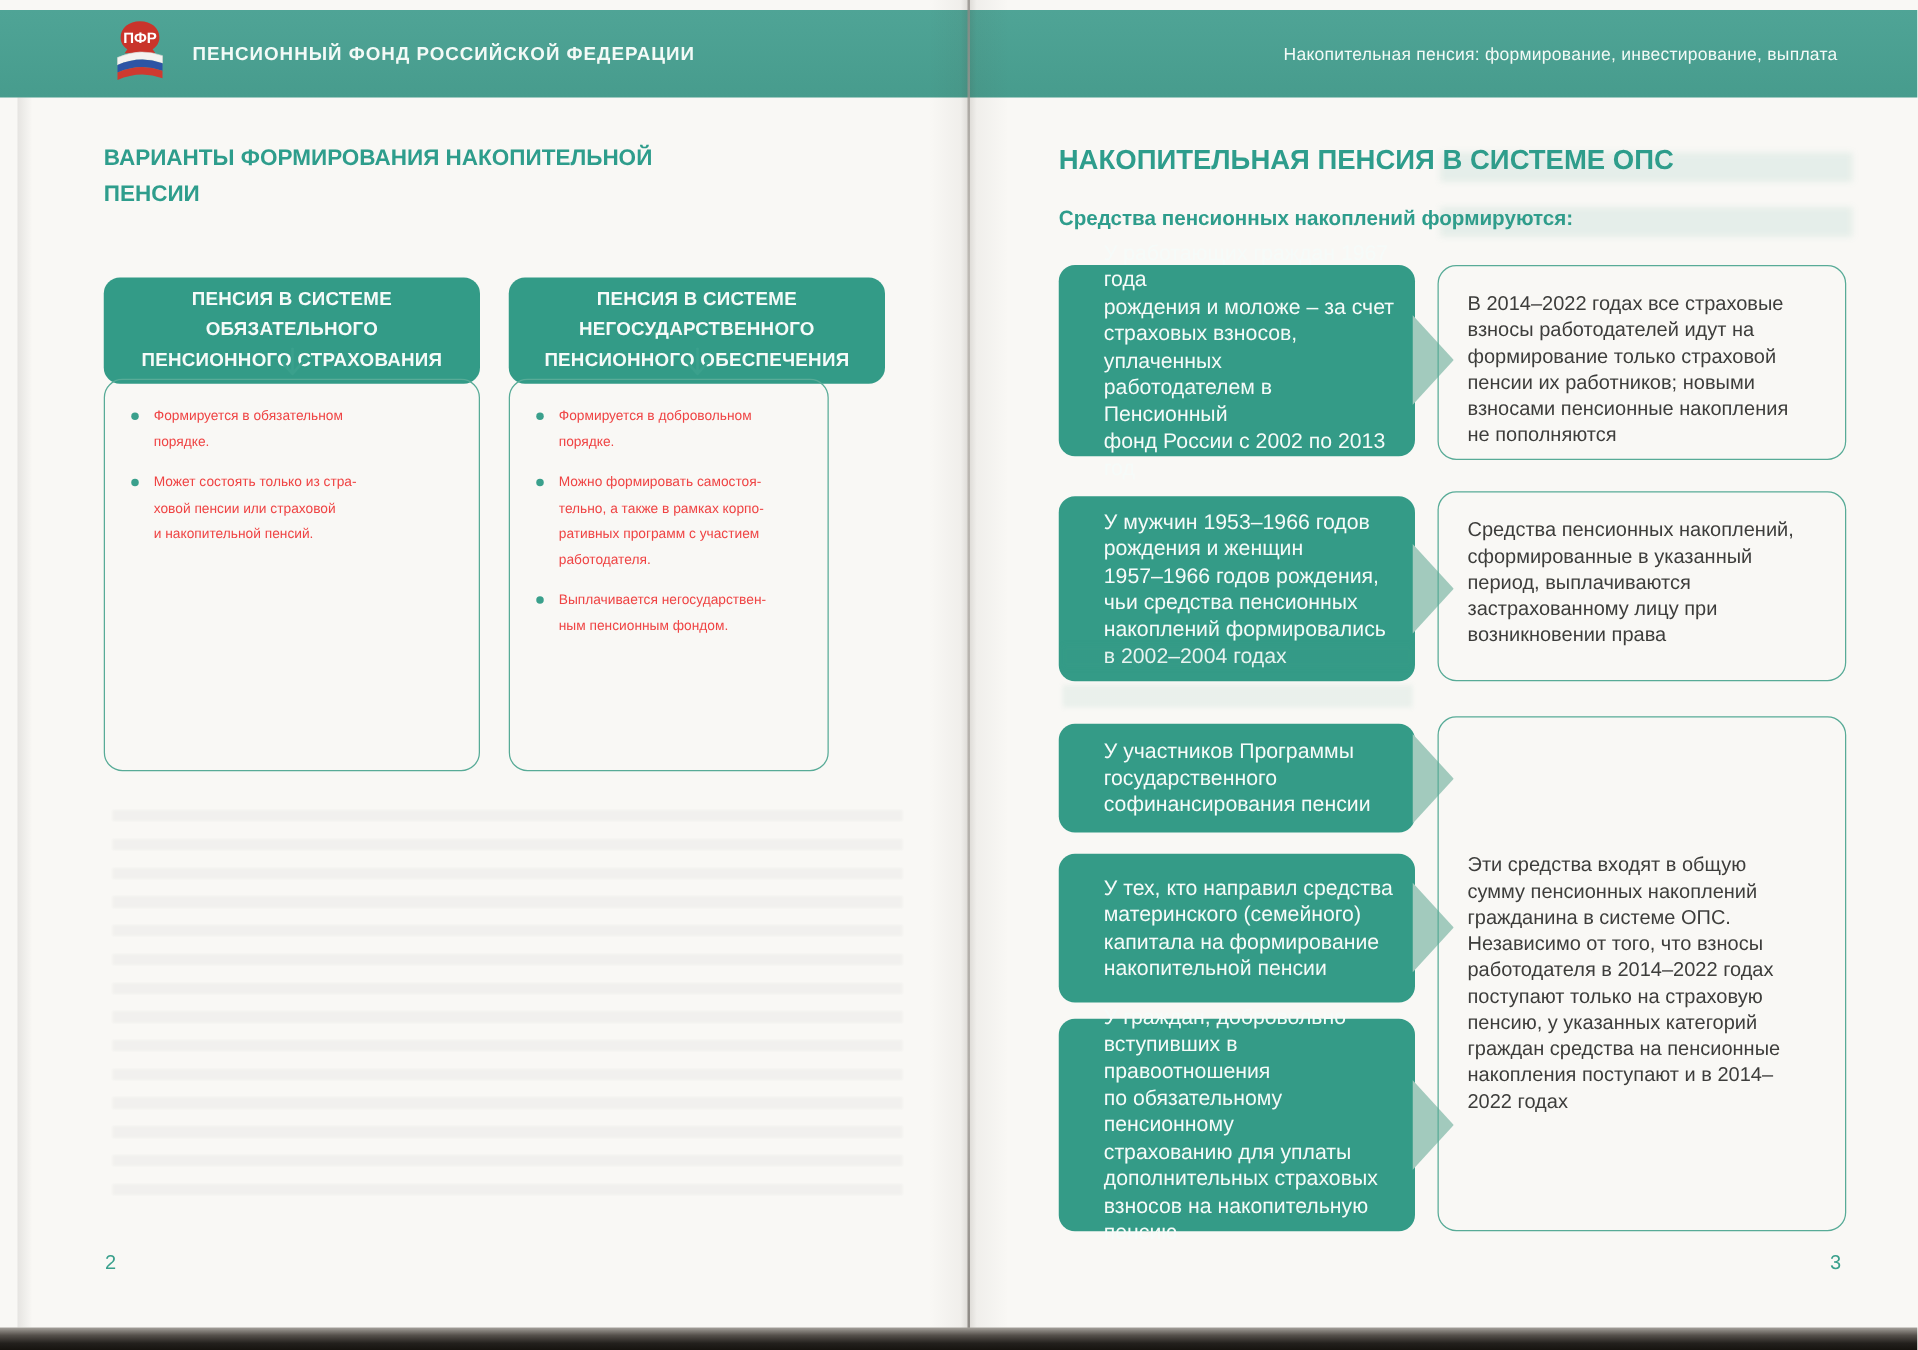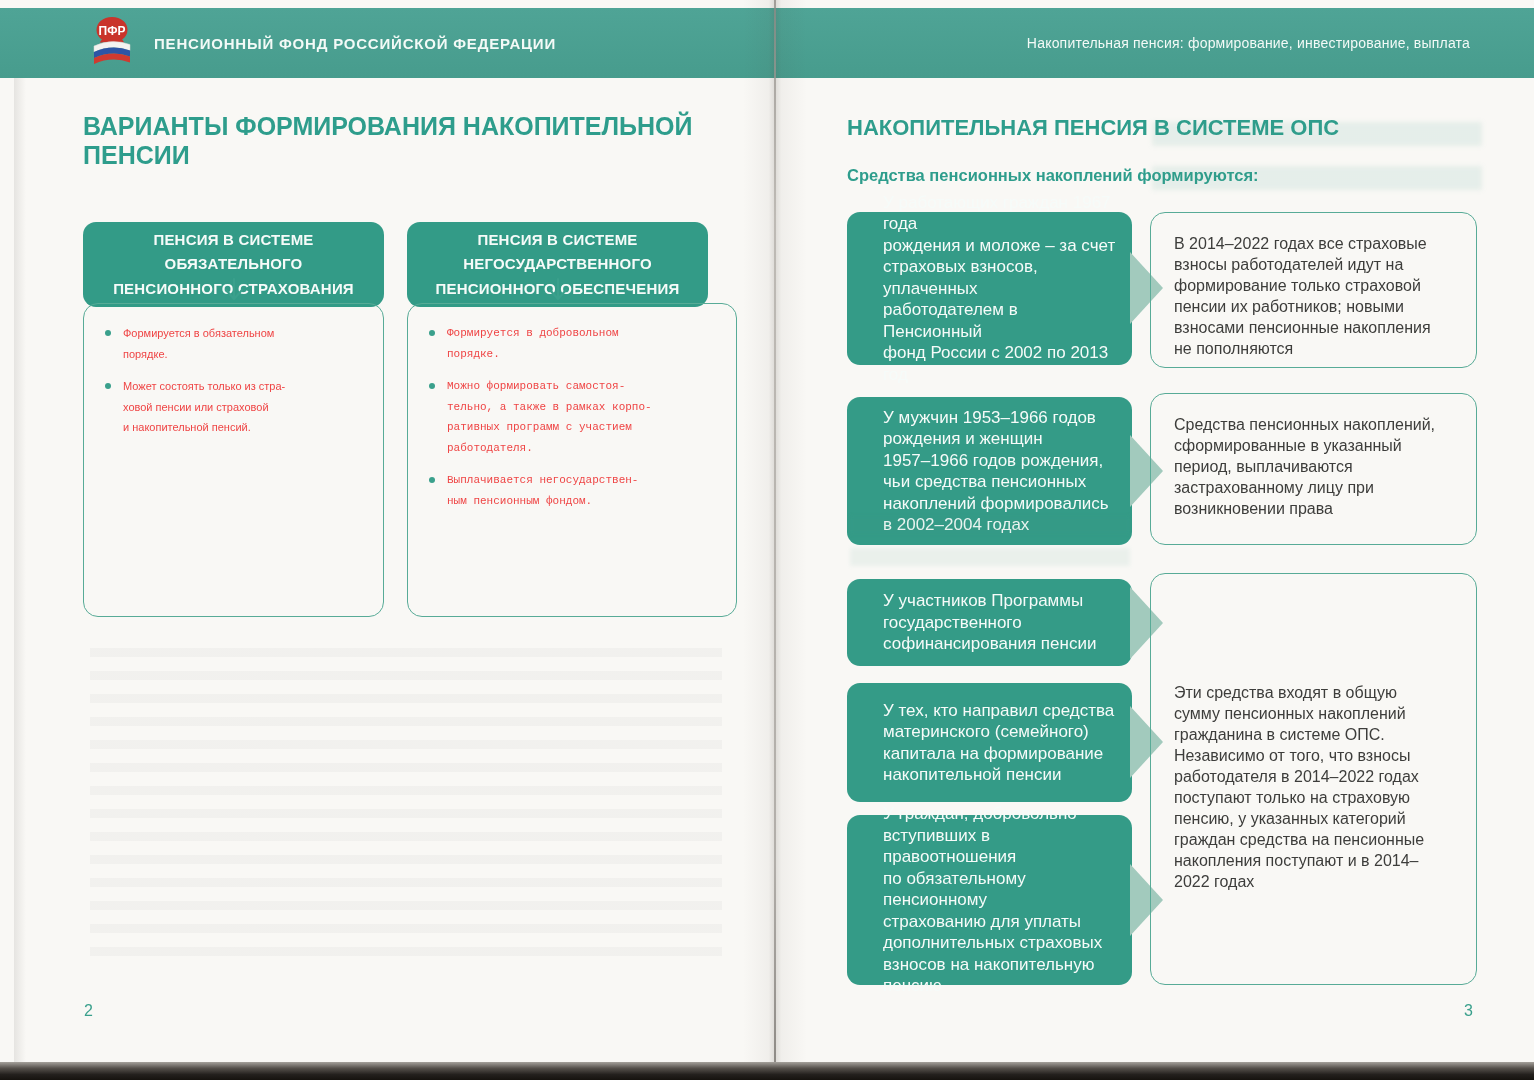--- a/index.html
+++ b/index.html
@@ -44,21 +44,21 @@
     font-size:11px; line-height:20.5px; color:#ef4444; white-space:pre-line;
   }
   .bullets li::before {
     content:""; position:absolute; left:9px; top:7px;
     width:6px; height:6px; border-radius:50%; background:#3aa08c;
   }
   .h1 {
     position:absolute; margin:0; color:#2e9d8c; font-weight:bold;
     white-space:pre-line;
   }
-  .title-left  { left:83px;  top:112px; font-size:25px; line-height:29px; width:620px; }
+  .title-left  { left:83px;  top:112px; font-size:18px; line-height:29px; width:620px; }
   .title-right { left:847px; top:114px; font-size:22px;  line-height:27px; width:640px; }
   .subtitle {
     position:absolute; left:847px; top:166px; color:#2e9d8c;
     font-size:16.5px; font-weight:bold;
   }
   .downarrow { position:absolute; width:28px; height:28px; }
 
   .src {
     position:absolute; left:847px; width:285px; background:#349b87;
     border-radius:13px; color:#f6fbf9; font-size:17px; line-height:21.5px;
@@ -158,21 +158,21 @@
 
   <div class="obox" style="left:83px; top:303px; width:301px; height:314px;">
     <ul class="bullets">
       <li>Формируется в обязательном
 порядке.</li>
       <li>Может состоять только из стра-
 ховой пенсии или страховой
 и накопительной пенсий.</li>
     </ul>
   </div>
-  <div class="obox" style="left:407px; top:303px; width:330px; height:314px;font-family:Liberation Mono, monospace;">
+  <div class="obox" style="left:407px; top:303px; width:256px; height:314px;">
     <ul class="bullets">
       <li>Формируется в добровольном
 порядке.</li>
       <li>Можно формировать самостоя-
 тельно, а также в рамках корпо-
 ративных программ с участием
 работодателя.</li>
       <li>Выплачивается негосударствен-
 ным пенсионным фондом.</li>
     </ul>

